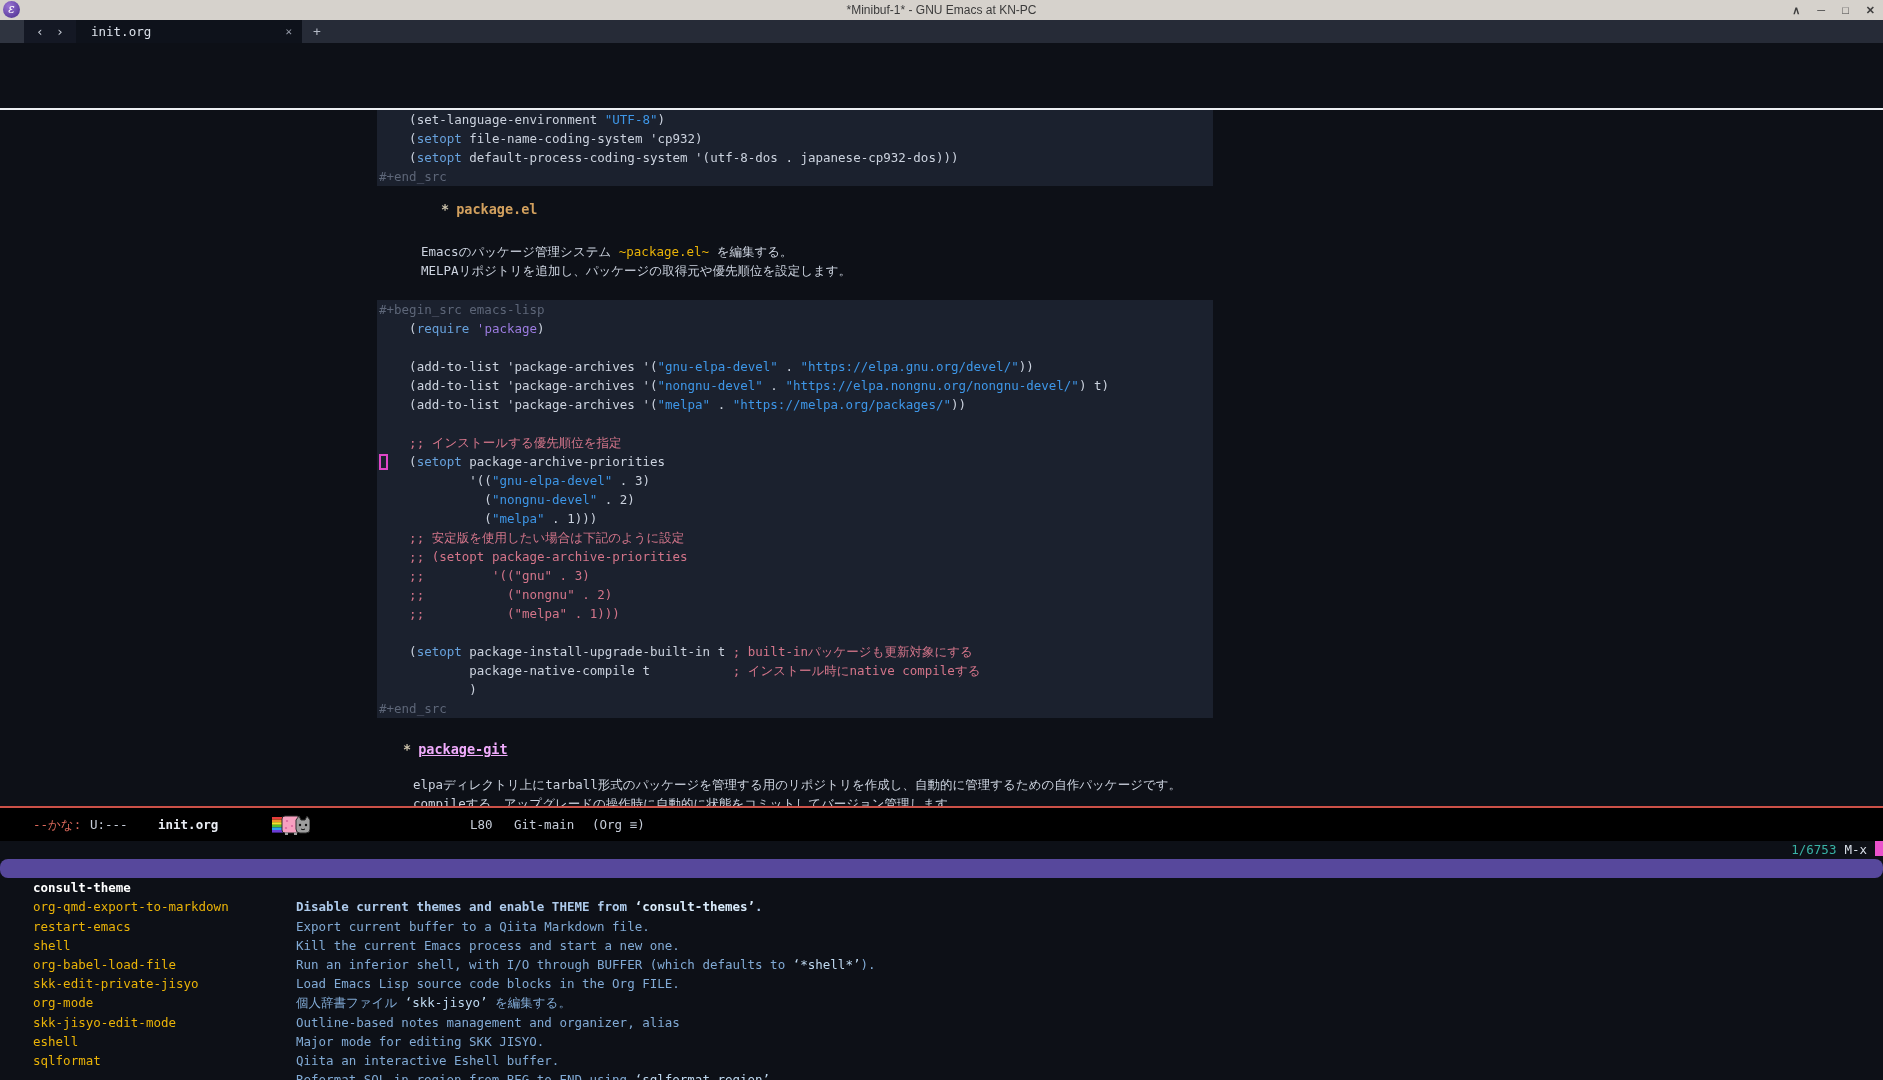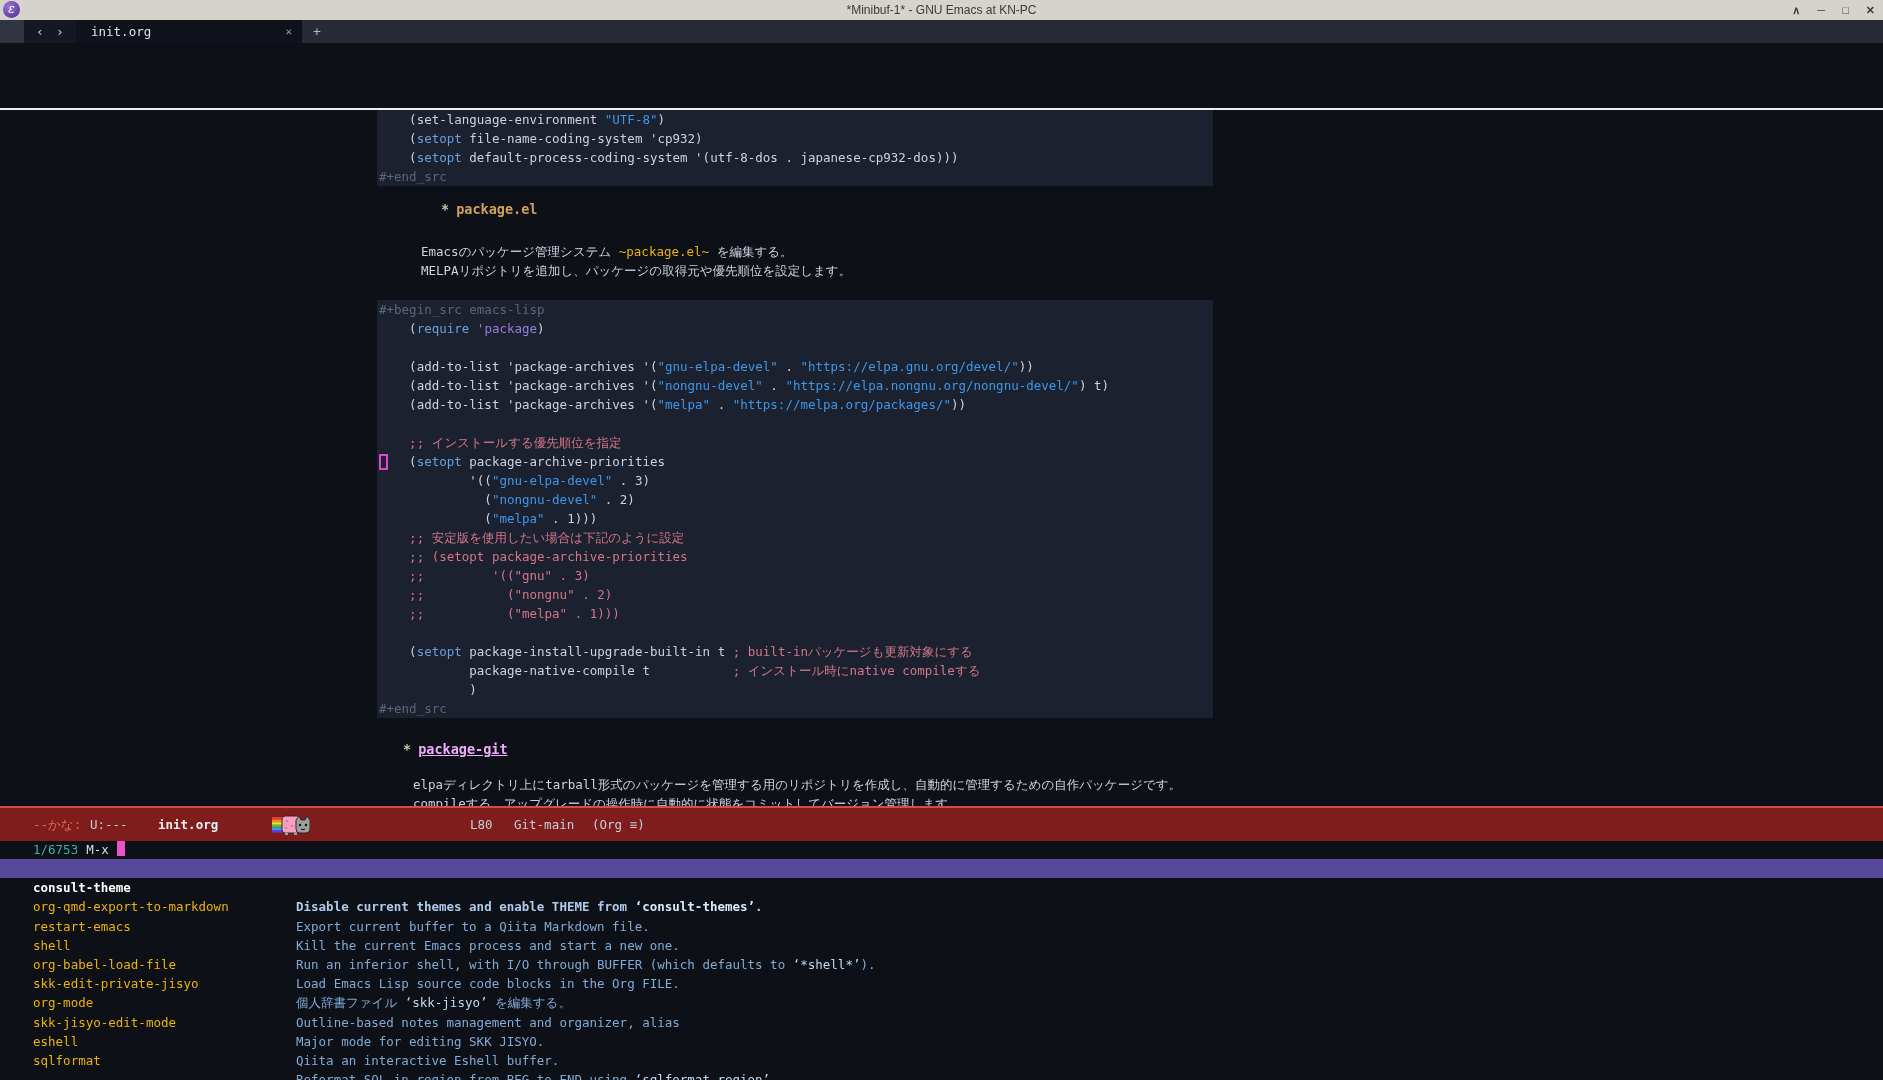--- a/index.html
+++ b/index.html
@@ -53,39 +53,39 @@
   .h-pkg .htext { color:#d2a05e; }
   .h-pkg { margin-left:64px; margin-top:14px; }
   .p1 { margin-left:44px; margin-top:23px; }
   .block2 { margin-top:20px; }
   .h-git { margin-left:26px; margin-top:22px; }
   .p2 { margin-left:36px; margin-top:16px; }
   .hollow-cursor { position:absolute; left:379px; top:344px; width:9px; height:16px;
                    border:2px solid #e046c8; background:transparent; }
   
   .divider-red { position:absolute; top:806px; left:0; width:100%; height:2px; background:#cb5148; }
-  .modeline { position:absolute; top:808px; left:0; width:100%; height:33px; background:#7f1d1d;
+  .modeline { position:absolute; top:808px; left:0; width:100%; height:33px; background:#000000;
               font-size:12.5px; color:#c6cdd9; }
   .modeline span { position:absolute; line-height:33px; }
   .ml-kana { left:33px; color:#dd6a5c; }
   .ml-state { left:90px; }
   .ml-name { left:158px; font-weight:bold; color:#eaeef5; }
   .ml-nyan { position:absolute; left:272px; top:6px; }
   .ml-line { left:470px; }
   .ml-branch { left:514px; }
   .ml-mode { left:592px; }
   
-  .minibuffer { position:absolute; top:841px; left:0; width:100%; height:239px; background:#0d1017; font-size:12.5px; }
+  .minibuffer { position:absolute; top:841px; left:0; width:100%; height:239px; background:#0d1017; font-size:12.5px;text-align:right; }
   .prompt-line { position:relative; height:18px; line-height:18px; padding-left:33px; }
   .count { color:#39b3a6; }
   .prompt { color:#d8dee8; margin-left:8px; }
   .cursor { display:inline-block; width:8px; height:15px; background:#ea52cc; vertical-align:-2px; margin-left:8px; }
   .rows { position:relative; }
   .row { position:relative; height:19.2px; line-height:19.2px; white-space:pre; }
-  .row.selected { background:#57489c; }
+  .row.selected { background:#57489c;border-radius:8px; }
   .cname { position:absolute; left:33px; color:#eab308; }
   .row.selected .cname { color:#ffffff; font-weight:bold; }
   .cdesc { position:absolute; left:296px; color:#81aad5; }
   .row.selected .cdesc { color:#aecbec; font-weight:bold; }
   .cdesc .q { color:#bfd9f0; }
   .row.selected .cdesc .q { color:#d9ebfb; }
 </style>
 </head>
 <body>
 

